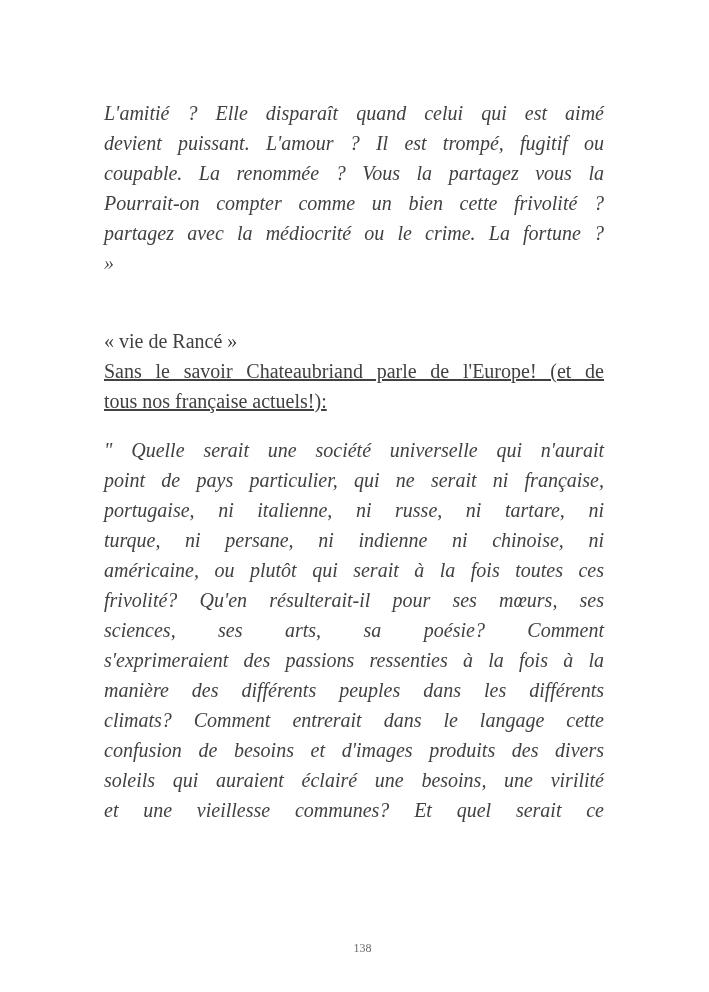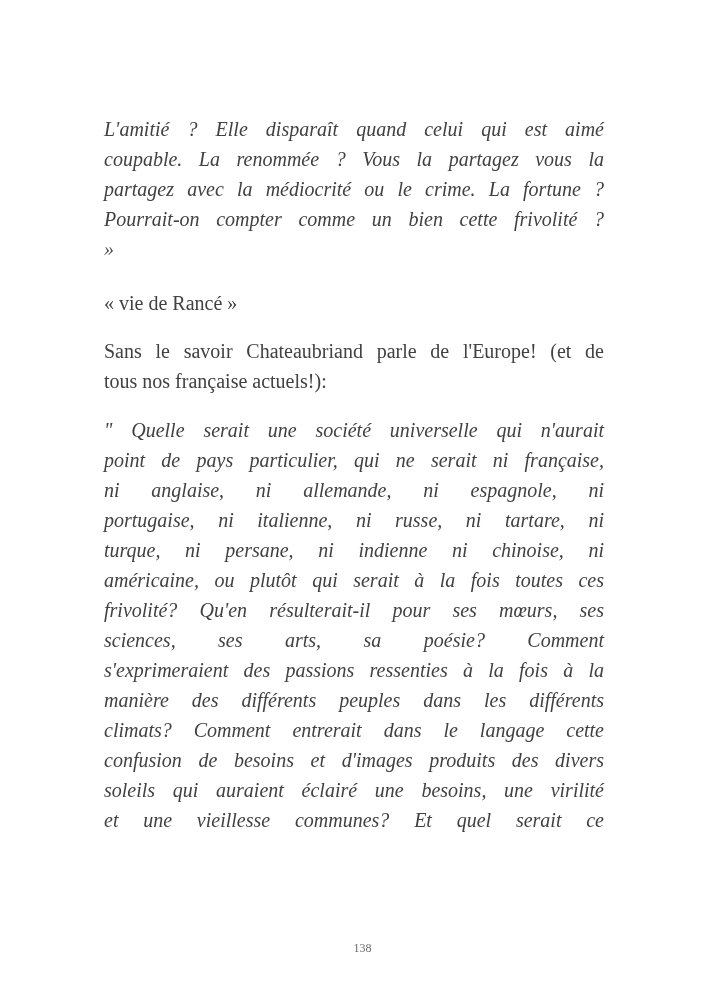--- a/index.html
+++ b/index.html
@@ -11,44 +11,45 @@
     height: 992px;
     background: #ffffff;
     position: relative;
     overflow: hidden;
     font-family: "Liberation Serif", serif;
     color: #414141;
   }
   .content {
     position: absolute;
     left: 104px;
-    top: 114px;
+    top: 98px;
     width: 500px;
   }
   .para {
     font-size: 20px;
     line-height: 30px;
     margin: 0;
   }
   .italic {
     font-style: italic;
   }
   .tline {
     text-align: justify;
     text-align-last: justify;
   }
   .tline.flush {
     text-align: left;
     text-align-last: left;
   }
   .attribution {
-    margin-top: 24px;
+    margin-top: 48px;
   }
   .commentary {
-    margin-top: 18px;
+    margin-top: 0;
+    text-decoration: underline;
   }
   .quote2 {
     margin-top: 19px;
   }
   .folio {
     position: absolute;
     left: 16px;
     right: 0;
     top: 941px;
     text-align: center;
@@ -57,39 +58,39 @@
     color: #6b6b6b;
   }
 </style>
 </head>
 <body>
 
 <div class="content">
 
   <div class="para italic">
     <div class="tline">L'amitié ? Elle disparaît quand celui qui est aimé</div>
+    <div class="tline">devient puissant. L'amour ? Il est trompé, fugitif ou</div>
     <div class="tline">coupable. La renommée ? Vous la partagez vous la</div>
+    <div class="tline">Pourrait-on compter comme un bien cette frivolité ?</div>
     <div class="tline">partagez avec la médiocrité ou le crime. La fortune ?</div>
-    <div class="tline">Pourrait-on compter comme un bien cette frivolité ?</div>
     <div class="tline flush">»</div>
   </div>
 
   <div class="para attribution">
     <div class="tline flush">« vie de Rancé »</div>
   </div>
 
   <div class="para commentary">
     <div class="tline">Sans le savoir Chateaubriand parle de l'Europe! (et de</div>
     <div class="tline flush">tous nos française actuels!):</div>
   </div>
 
   <div class="para italic quote2">
     <div class="tline">" Quelle serait une société universelle qui n'aurait</div>
     <div class="tline">point de pays particulier, qui ne serait ni française,</div>
-    <div class="tline">ni anglaise, ni allemande, ni espagnole, ni</div>
     <div class="tline">portugaise, ni italienne, ni russe, ni tartare, ni</div>
     <div class="tline">turque, ni persane, ni indienne ni chinoise, ni</div>
     <div class="tline">américaine, ou plutôt qui serait à la fois toutes ces</div>
     <div class="tline">frivolité? Qu'en résulterait-il pour ses mœurs, ses</div>
     <div class="tline">sciences, ses arts, sa poésie? Comment</div>
     <div class="tline">s'exprimeraient des passions ressenties à la fois à la</div>
     <div class="tline">manière des différents peuples dans les différents</div>
     <div class="tline">climats? Comment entrerait dans le langage cette</div>
     <div class="tline">confusion de besoins et d'images produits des divers</div>
     <div class="tline">soleils qui auraient éclairé une besoins, une virilité</div>

